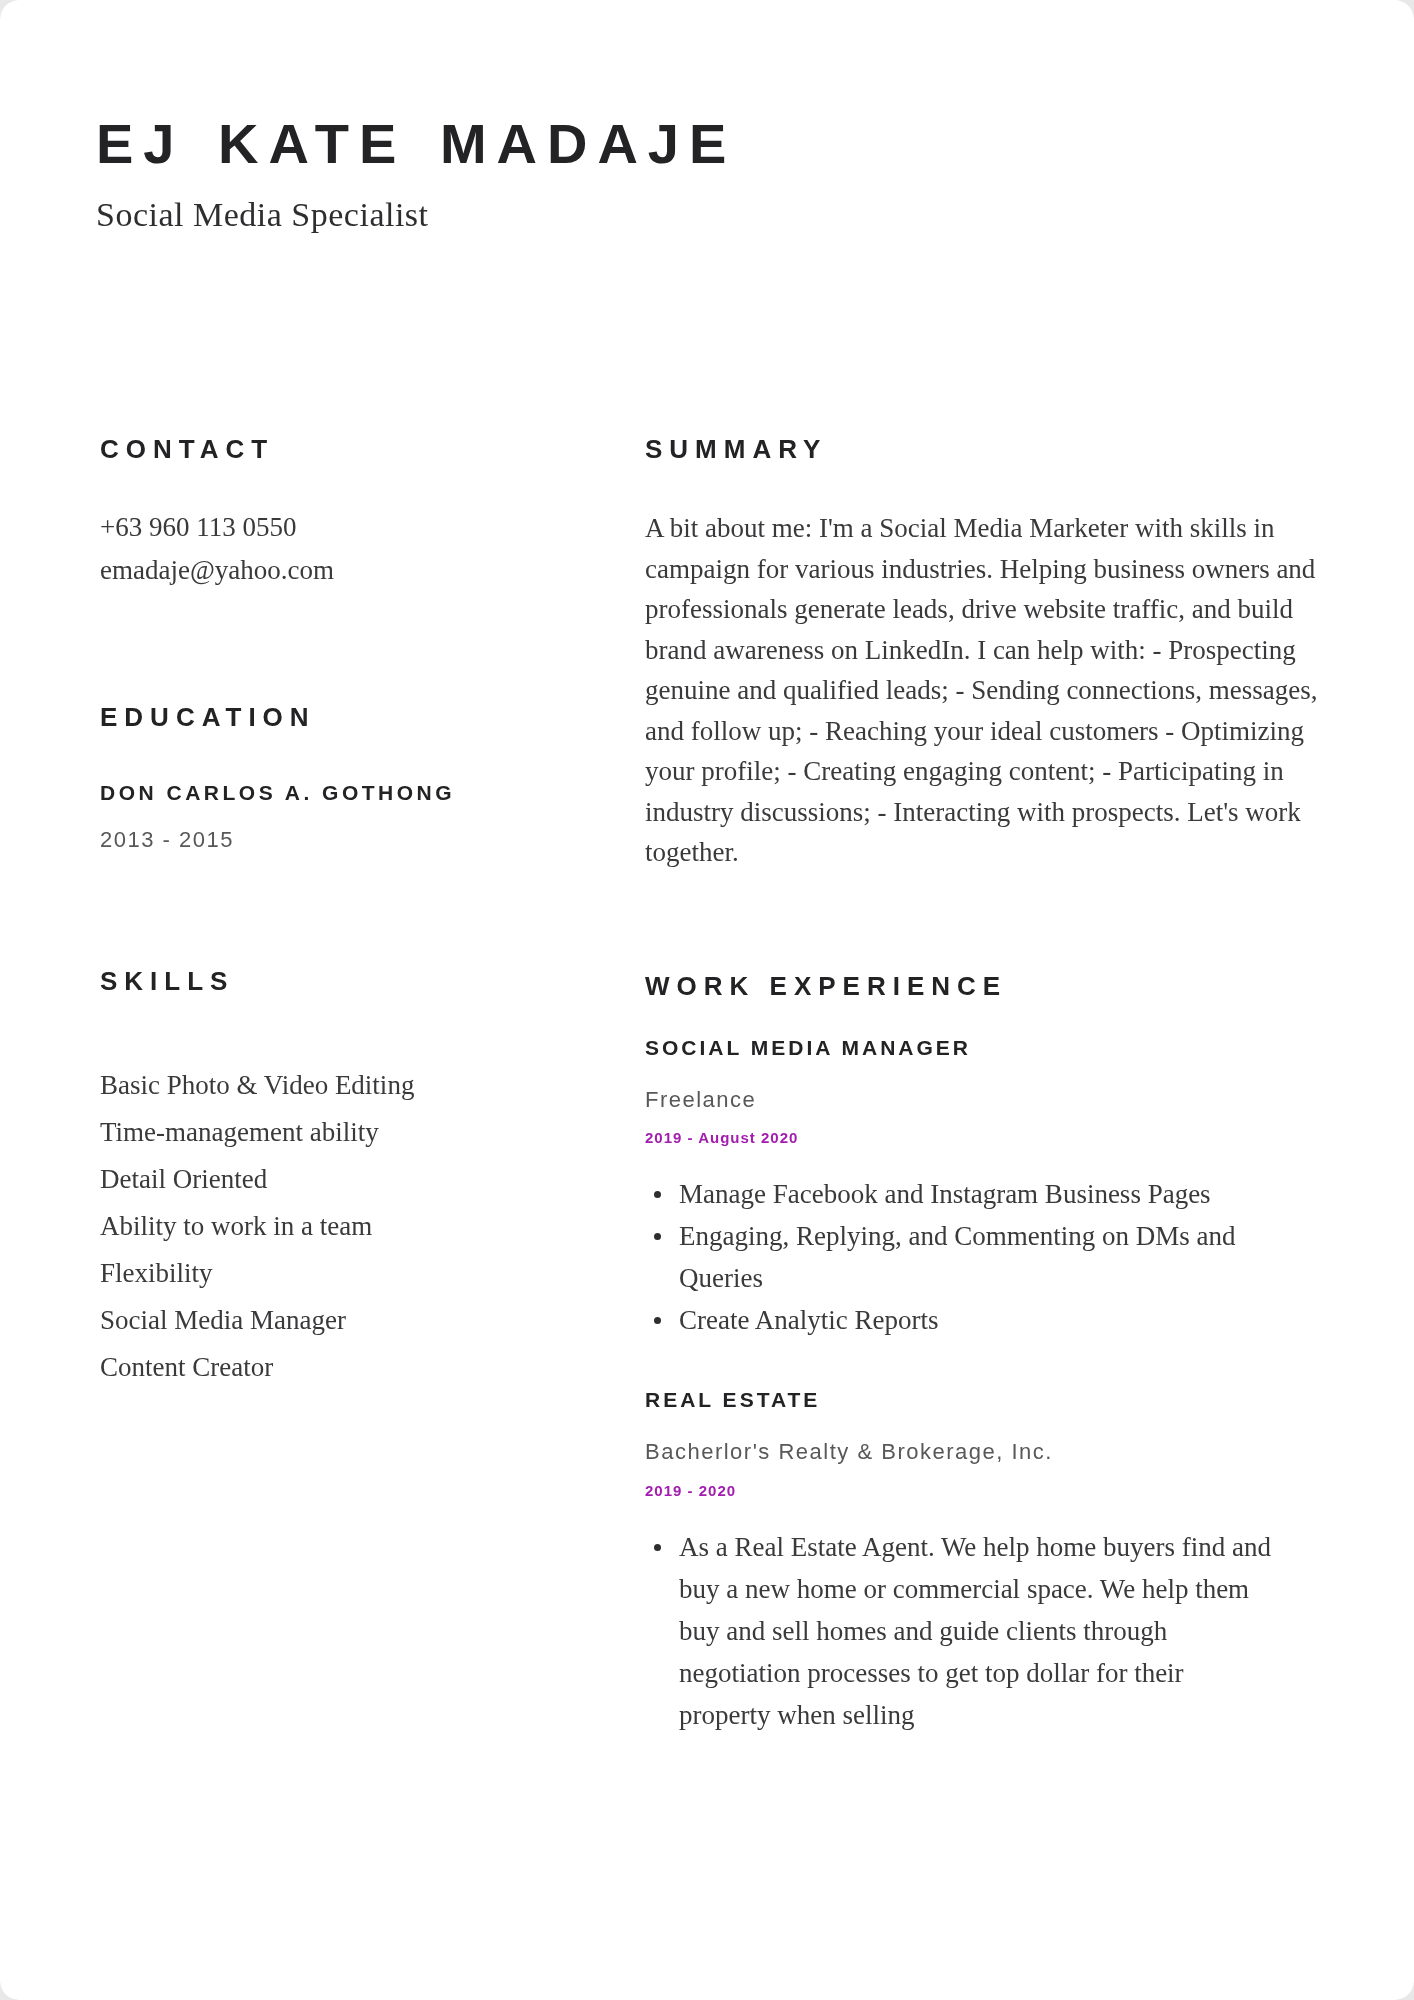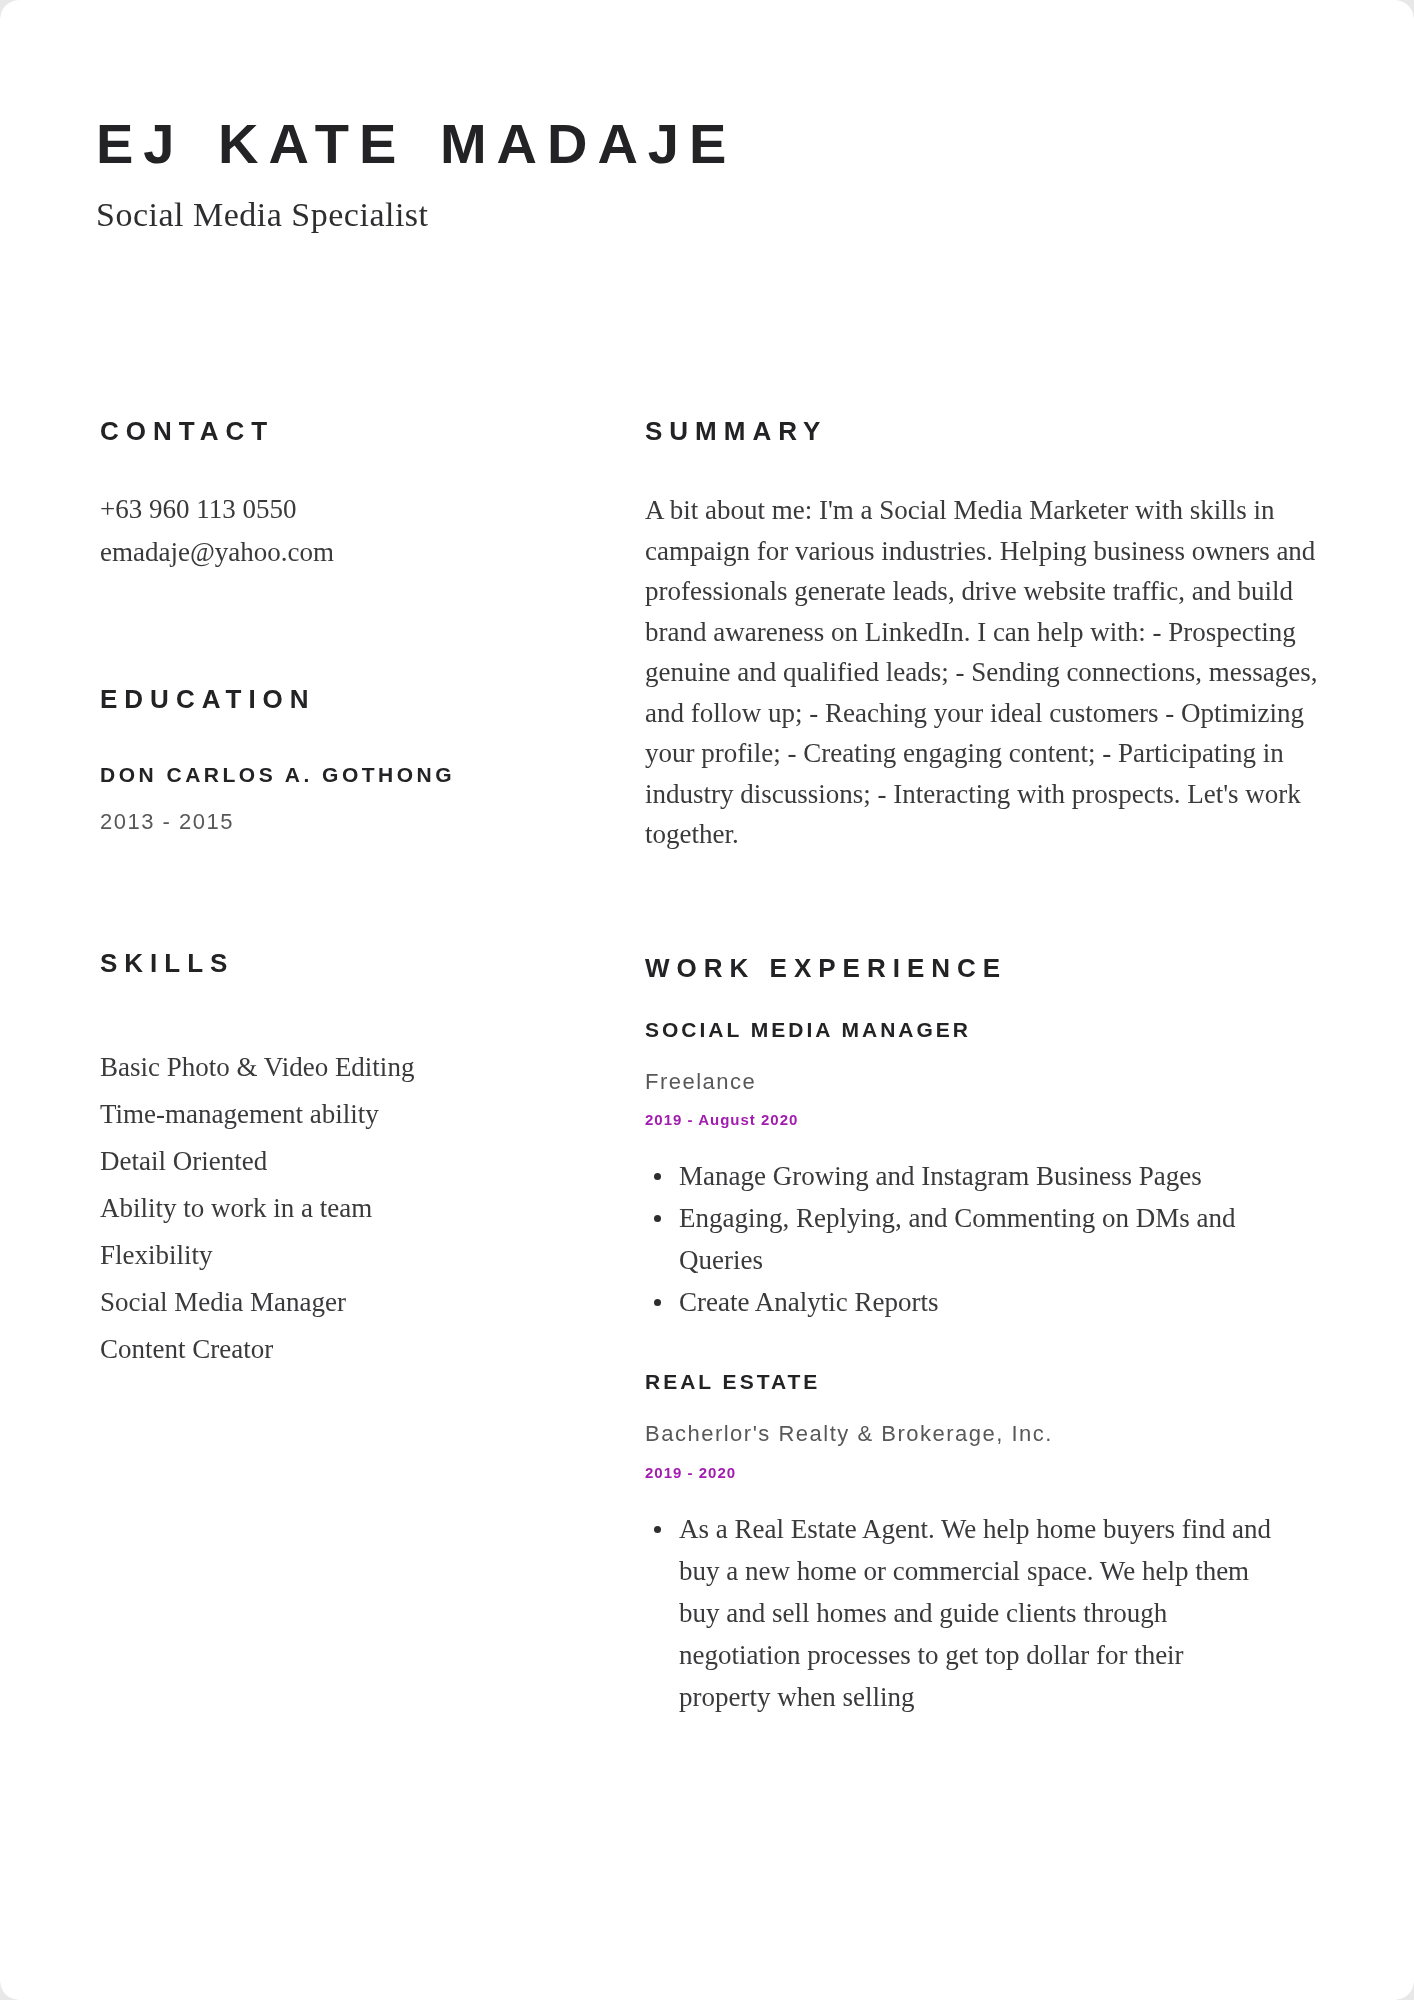--- a/index.html
+++ b/index.html
@@ -38,21 +38,21 @@
     font-size:34px;
     font-weight:400;
     letter-spacing:0.5px;
     margin-top:24px;
     color:#2e2e30;
   }
   
   .columns{
     position:absolute;
     left:100px;
-    top:418px;
+    top:436px;
     display:grid;
     grid-template-columns:380px 690px;
     column-gap:165px;
     align-items:start;
   }
   .section-heading{
     font-family:"Liberation Sans", sans-serif;
     font-size:26px;
     font-weight:600;
     letter-spacing:7px;
@@ -205,21 +205,21 @@
       </section>
 
       <section class="section-work">
         <h2 class="section-heading">WORK EXPERIENCE</h2>
 
         <article class="job">
           <h3 class="job-title">SOCIAL MEDIA MANAGER</h3>
           <div class="light-line job-company">Freelance</div>
           <div class="job-dates">2019 - August 2020</div>
           <ul class="bullets">
-            <li>Manage Growing and Instagram Business Pages</li>
+            <li>Manage Facebook and Instagram Business Pages</li>
             <li>Engaging, Replying, and Commenting on DMs and Queries</li>
             <li>Create Analytic Reports</li>
           </ul>
         </article>
 
         <article class="job">
           <h3 class="job-title">REAL ESTATE</h3>
           <div class="light-line job-company">Bacherlor's Realty &amp; Brokerage, Inc.</div>
           <div class="job-dates">2019 - 2020</div>
           <ul class="bullets">

